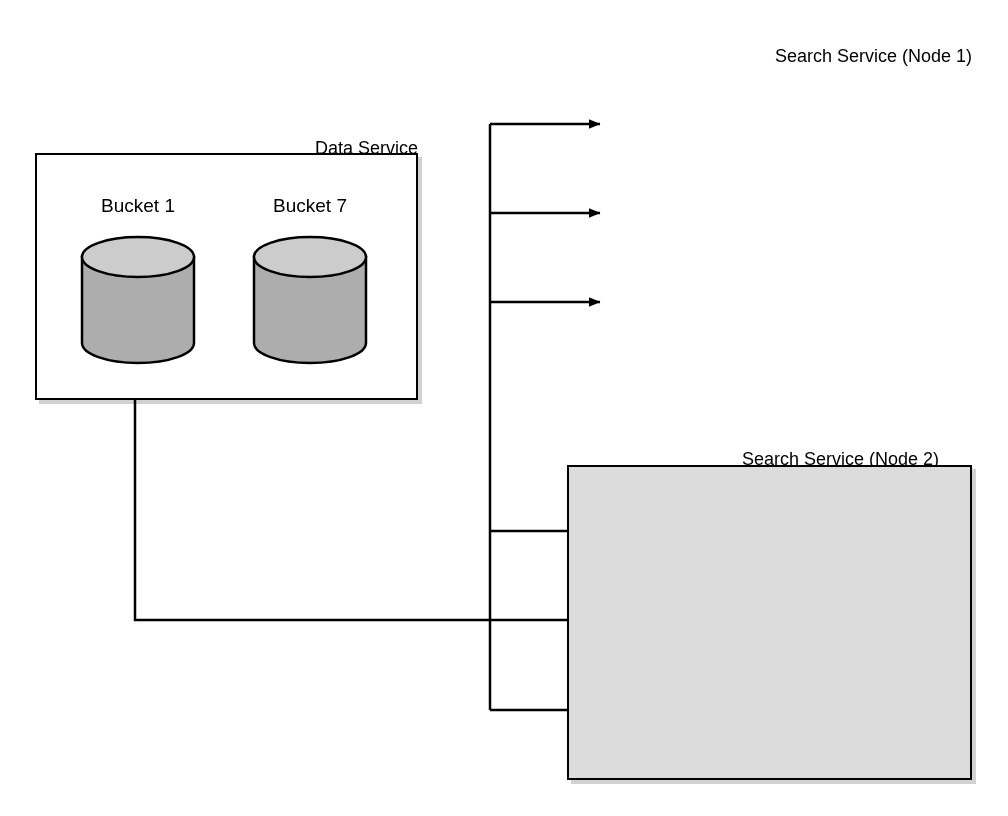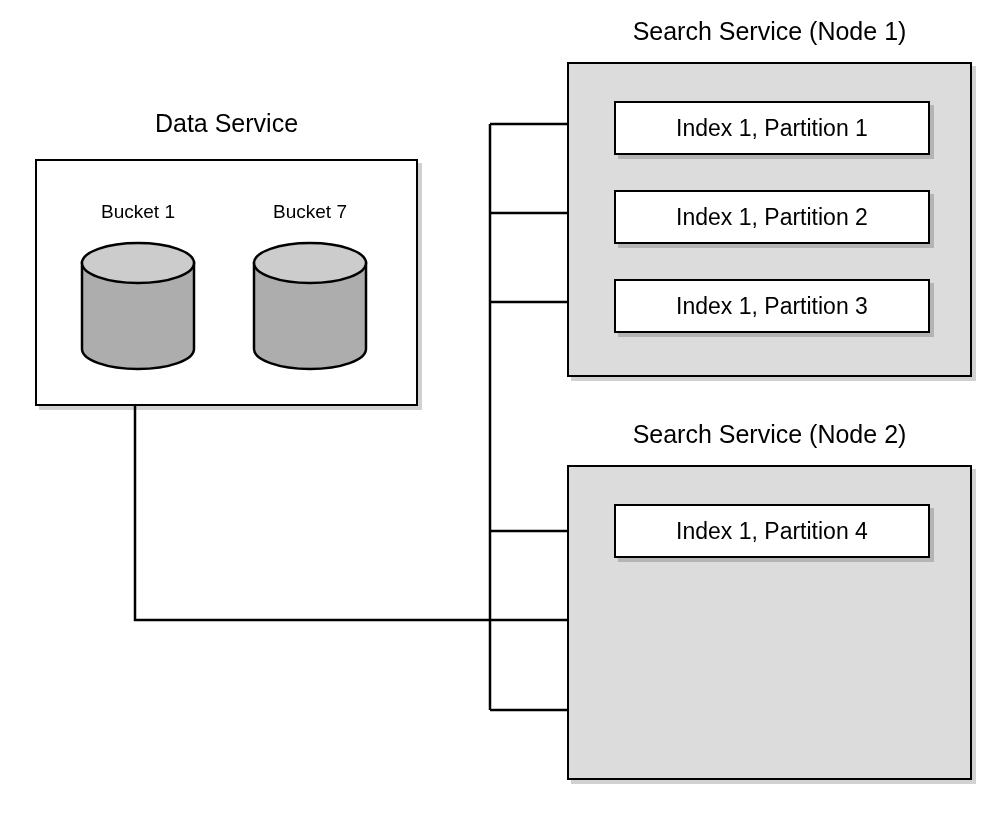--- a/index.html
+++ b/index.html
@@ -28,35 +28,36 @@
     left: 0;
     top: 0;
     width: 1008px;
     height: 816px;
     pointer-events: none;
   }
 
   
   .section-title {
     position: absolute;
-    font-size: 25px;
+    font-size: 18px;
     color: #000000;
     white-space: nowrap;
-    text-align: center;
+    text-align: right;
     line-height: 1;
+    margin-top: 28px;
   }
   #title-data-service   { left: 35px;  top: 111px; width: 383px; }
   #title-node-1         { left: 567px; top: 19px;  width: 405px; }
-  #title-node-2         { left: 567px; top: 422px; width: 405px; }
+  #title-node-2         { left: 534px; top: 422px; width: 405px; }
 
   
   #data-service-box {
     position: absolute;
     left: 35px;
-    top: 159px;
+    top: 153px;
     width: 383px;
     height: 247px;
     background: #ffffff;
     border: 2px solid #000000;
     box-sizing: border-box;
     box-shadow: 4px 4px 0 rgba(0,0,0,0.18);
   }
 
   .bucket {
     position: absolute;
@@ -163,41 +164,23 @@
       <svg class="cylinder" viewBox="0 0 116 130" width="116" height="130">
         <path d="M 2 22 L 2 108 A 56 20 0 0 0 114 108 L 114 22 Z" fill="#adadad" stroke="#000000" stroke-width="2.5"></path>
         <ellipse cx="58" cy="22" rx="56" ry="20" fill="#cccccc" stroke="#000000" stroke-width="2.5"></ellipse>
       </svg>
     </div>
 
   </div>
 
   <div class="section-title" id="title-node-1">Search Service (Node 1)</div>
 
-  <div class="node-panel" id="node-panel-1">
-
-    <div class="partition-box">
-      <span class="partition-label">Index 1, Partition 1</span>
-    </div>
-
-    <div class="partition-box">
-      <span class="partition-label">Index 1, Partition 2</span>
-    </div>
-
-    <div class="partition-box">
-      <span class="partition-label">Index 1, Partition 3</span>
-    </div>
-
-  </div>
 
   <div class="section-title" id="title-node-2">Search Service (Node 2)</div>
 
   <div class="node-panel" id="node-panel-2">
 
-    <div class="partition-box">
-      <span class="partition-label">Index 1, Partition 4</span>
-    </div>
 
 
 
   </div>
 
 </div>
 
 </body></html>

